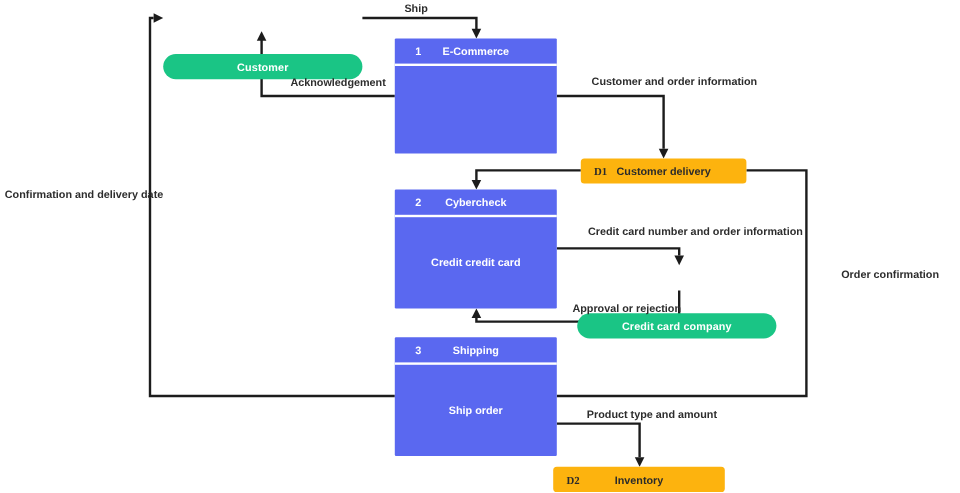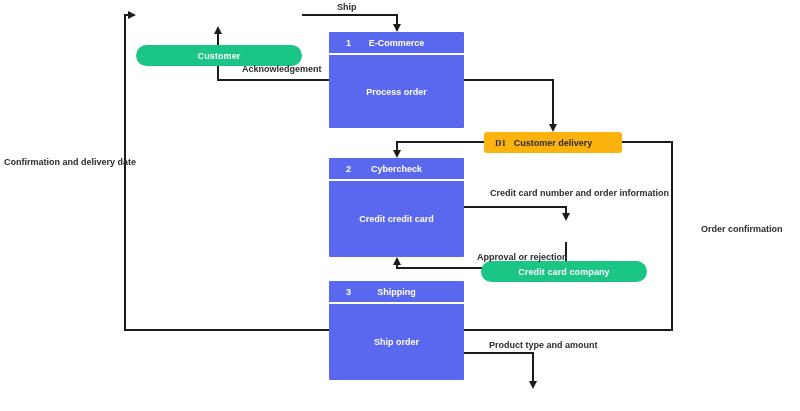--- a/index.html
+++ b/index.html
@@ -135,23 +135,20 @@
 
   <div class="pill" style="left:481px; top:221px; width:166px; height:21px;">
     <span>Credit card company</span>
   </div>
 
   <div class="proc" style="left:329px; top:32px; width:135px; height:96px;">
     <div class="proc-header">
       <span class="proc-num">1</span>
       <span>E-Commerce</span>
     </div>
-    <div class="proc-body">
-      <span>Process order</span>
-    </div>
   </div>
 
   <div class="store" style="left:484px; top:132px; width:138px; height:21px;">
     <span class="store-id">D1</span>
     <span>Customer delivery</span>
   </div>
 
   <div class="proc" style="left:329px; top:158px; width:135px; height:99px;">
     <div class="proc-header">
       <span class="proc-num">2</span>
@@ -165,22 +162,27 @@
   <div class="proc" style="left:329px; top:281px; width:135px; height:99px;">
     <div class="proc-header">
       <span class="proc-num">3</span>
       <span>Shipping</span>
     </div>
     <div class="proc-body">
       <span>Ship order</span>
     </div>
   </div>
 
+  <div class="store" style="left:461px; top:389px; width:143px; height:21px;">
+    <span class="store-id">D2</span>
+    <span>Inventory</span>
+  </div>
 
   <span class="flow-label" style="left:337px; top:2px;">Ship</span>
   <span class="flow-label" style="left:242px; top:64px;">Acknowledgement</span>
+  <span class="flow-label" style="left:493px; top:63px;">Customer and order information</span>
   <span class="flow-label" style="left:4px; top:157px;">Confirmation and delivery date</span>
   <span class="flow-label" style="left:490px; top:188px;">Credit card number and order information</span>
   <span class="flow-label" style="left:477px; top:252px;">Approval or rejection</span>
   <span class="flow-label" style="left:701px; top:224px;">Order confirmation</span>
   <span class="flow-label" style="left:489px; top:340px;">Product type and amount</span>
 
 </div>
 
 </body></html>

